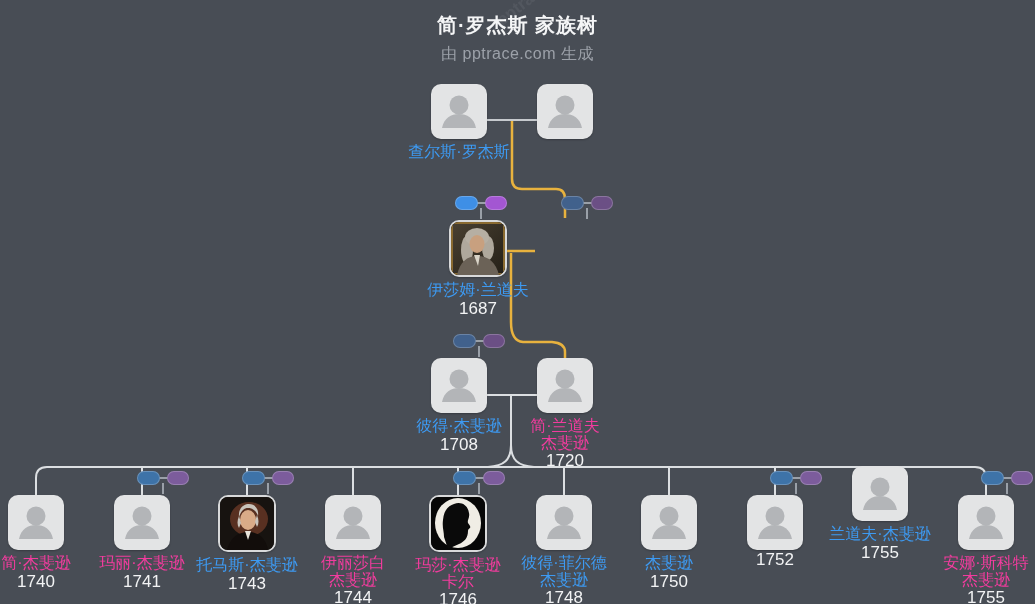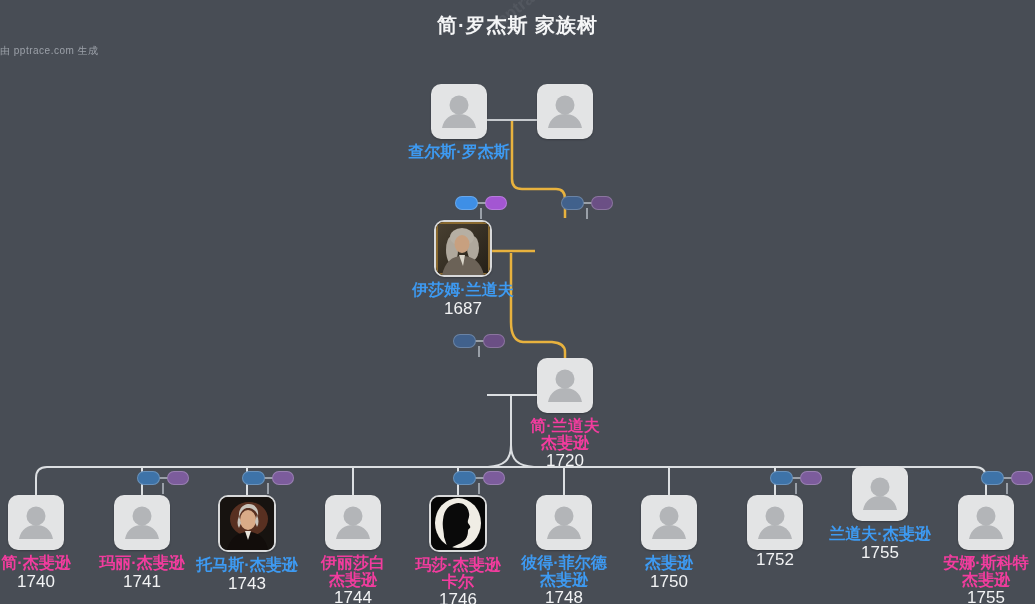--- a/index.html
+++ b/index.html
@@ -9,40 +9,40 @@
     font-family:"Liberation Sans","DejaVu Sans",sans-serif;
     -webkit-font-smoothing:antialiased;
   }
   .stage{position:absolute;inset:0;}
   
   .title{
     position:absolute;top:12px;left:0;width:100%;text-align:center;
     color:#F4F5F6;font-size:20px;font-weight:bold;letter-spacing:1px;
   }
   .subtitle{
-    position:absolute;top:44px;left:0;width:100%;text-align:left;
-    color:var(--subtitle,#9CA1A9);font-size:10px;letter-spacing:.5px;
+    position:absolute;top:44px;left:0;width:100%;text-align:center;
+    color:var(--subtitle,#9CA1A9);font-size:16px;letter-spacing:.5px;
   }
   .watermark{
     position:absolute;top:-6px;left:492px;transform:rotate(-38deg);
     color:rgba(255,255,255,.06);font-size:17px;font-weight:bold;pointer-events:none;
   }
   
   svg.lines{position:absolute;left:0;top:0;z-index:0;}
   
   .node{position:absolute;width:130px;text-align:center;z-index:1;}
   .card{
     width:56px;height:55px;margin:0 auto;border-radius:10px;
     background:var(--card,#E3E4E5);position:relative;
     box-shadow:0 1px 2px rgba(0,0,0,.25);
   }
   .card.highlight{box-shadow:0 0 0 3px var(--highlight_border,#EDB637);}
   .card.portrait{background:#111;border:2px solid #D8D9DA;width:54px;height:53px;box-sizing:content-box;}
   .card svg{display:block;border-radius:8px;}
-  .name{margin-top:5px;font-size:16px;font-weight:bold;line-height:16.5px;white-space:nowrap;}
+  .name{margin-top:5px;font-size:16px;font-weight:normal;line-height:16.5px;white-space:nowrap;}
   .name.male{color:var(--male,#3D9AF2);}
   .name.female{color:var(--female,#F23C9E);}
   .year{font-size:17px;line-height:17px;color:var(--year,#F2F3F4);margin-top:1px;}
   
   .pillpair{position:absolute;width:52px;height:14px;z-index:2;}
   .pillpair::before{content:"";position:absolute;left:20px;top:6px;width:12px;height:2px;background:#9AA0A8;}
   .pillpair::after{content:"";position:absolute;left:25px;top:12px;width:2px;height:11px;background:#9AA0A8;}
   .pill{position:absolute;top:0;height:14px;border-radius:7px;box-shadow:inset 0 0 0 1px rgba(255,255,255,.22);}
   .pill.l{left:0;width:23px;}
   .pill.r{right:0;width:22px;}
@@ -103,21 +103,21 @@
   </div>
   <div class="node" style="left:500px;top:84px">
     <div class="card">
         <svg width="56" height="55" viewBox="0 0 56 55">
     <circle cx="28" cy="21" r="9.5" fill="#B3B5B8"></circle>
     <path d="M11,44 C13,34 20,30 28,30 C36,30 43,34 45,44 Z" fill="#B3B5B8"></path>
   </svg>
       </div>
   </div>
 
-  <div class="node" style="left:398px;top:220px">
+  <div class="node" style="left:413px;top:220px">
     <div class="card portrait">
         <svg width="54" height="53" viewBox="0 0 54 53">
     <defs>
       <linearGradient id="rbg" x1="0" y1="0" x2="1" y2="1">
         <stop offset="0" stop-color="#4A4132"></stop>
               <stop offset="1" stop-color="#241F17"></stop>
       </linearGradient>
     </defs>
     <rect width="54" height="53" fill="url(#rbg)"></rect>
     <rect x="1" y="1" width="52" height="51" fill="none" stroke="#8A6A30" stroke-width="2"></rect>
@@ -126,20 +126,30 @@
     <ellipse cx="26" cy="15" rx="12" ry="9" fill="#B6AFA3"></ellipse>
     <ellipse cx="26" cy="22" rx="7.5" ry="9" fill="#C8A07F"></ellipse>
     <path d="M6,53 C9,40 16,34 26,34 C38,34 45,41 48,53 Z" fill="#6B6257"></path>
     <path d="M23,33 L29,33 L27,44 Z" fill="#D9D4C8"></path>
   </svg>
       </div>
     <div class="name male">伊莎姆·兰道夫</div>
     <div class="year">1687</div>
   </div>
 
+  <div class="node" style="left:394px;top:358px">
+    <div class="card">
+        <svg width="56" height="55" viewBox="0 0 56 55">
+    <circle cx="28" cy="21" r="9.5" fill="#B3B5B8"></circle>
+    <path d="M11,44 C13,34 20,30 28,30 C36,30 43,34 45,44 Z" fill="#B3B5B8"></path>
+  </svg>
+      </div>
+    <div class="name male">彼得·杰斐逊</div>
+    <div class="year">1708</div>
+  </div>
   <div class="node" style="left:500px;top:358px">
     <div class="card">
         <svg width="56" height="55" viewBox="0 0 56 55">
     <circle cx="28" cy="21" r="9.5" fill="#B3B5B8"></circle>
     <path d="M11,44 C13,34 20,30 28,30 C36,30 43,34 45,44 Z" fill="#B3B5B8"></path>
   </svg>
       </div>
     <div class="name female">
       <div>简·兰道夫</div>
       <div>杰斐逊</div>

